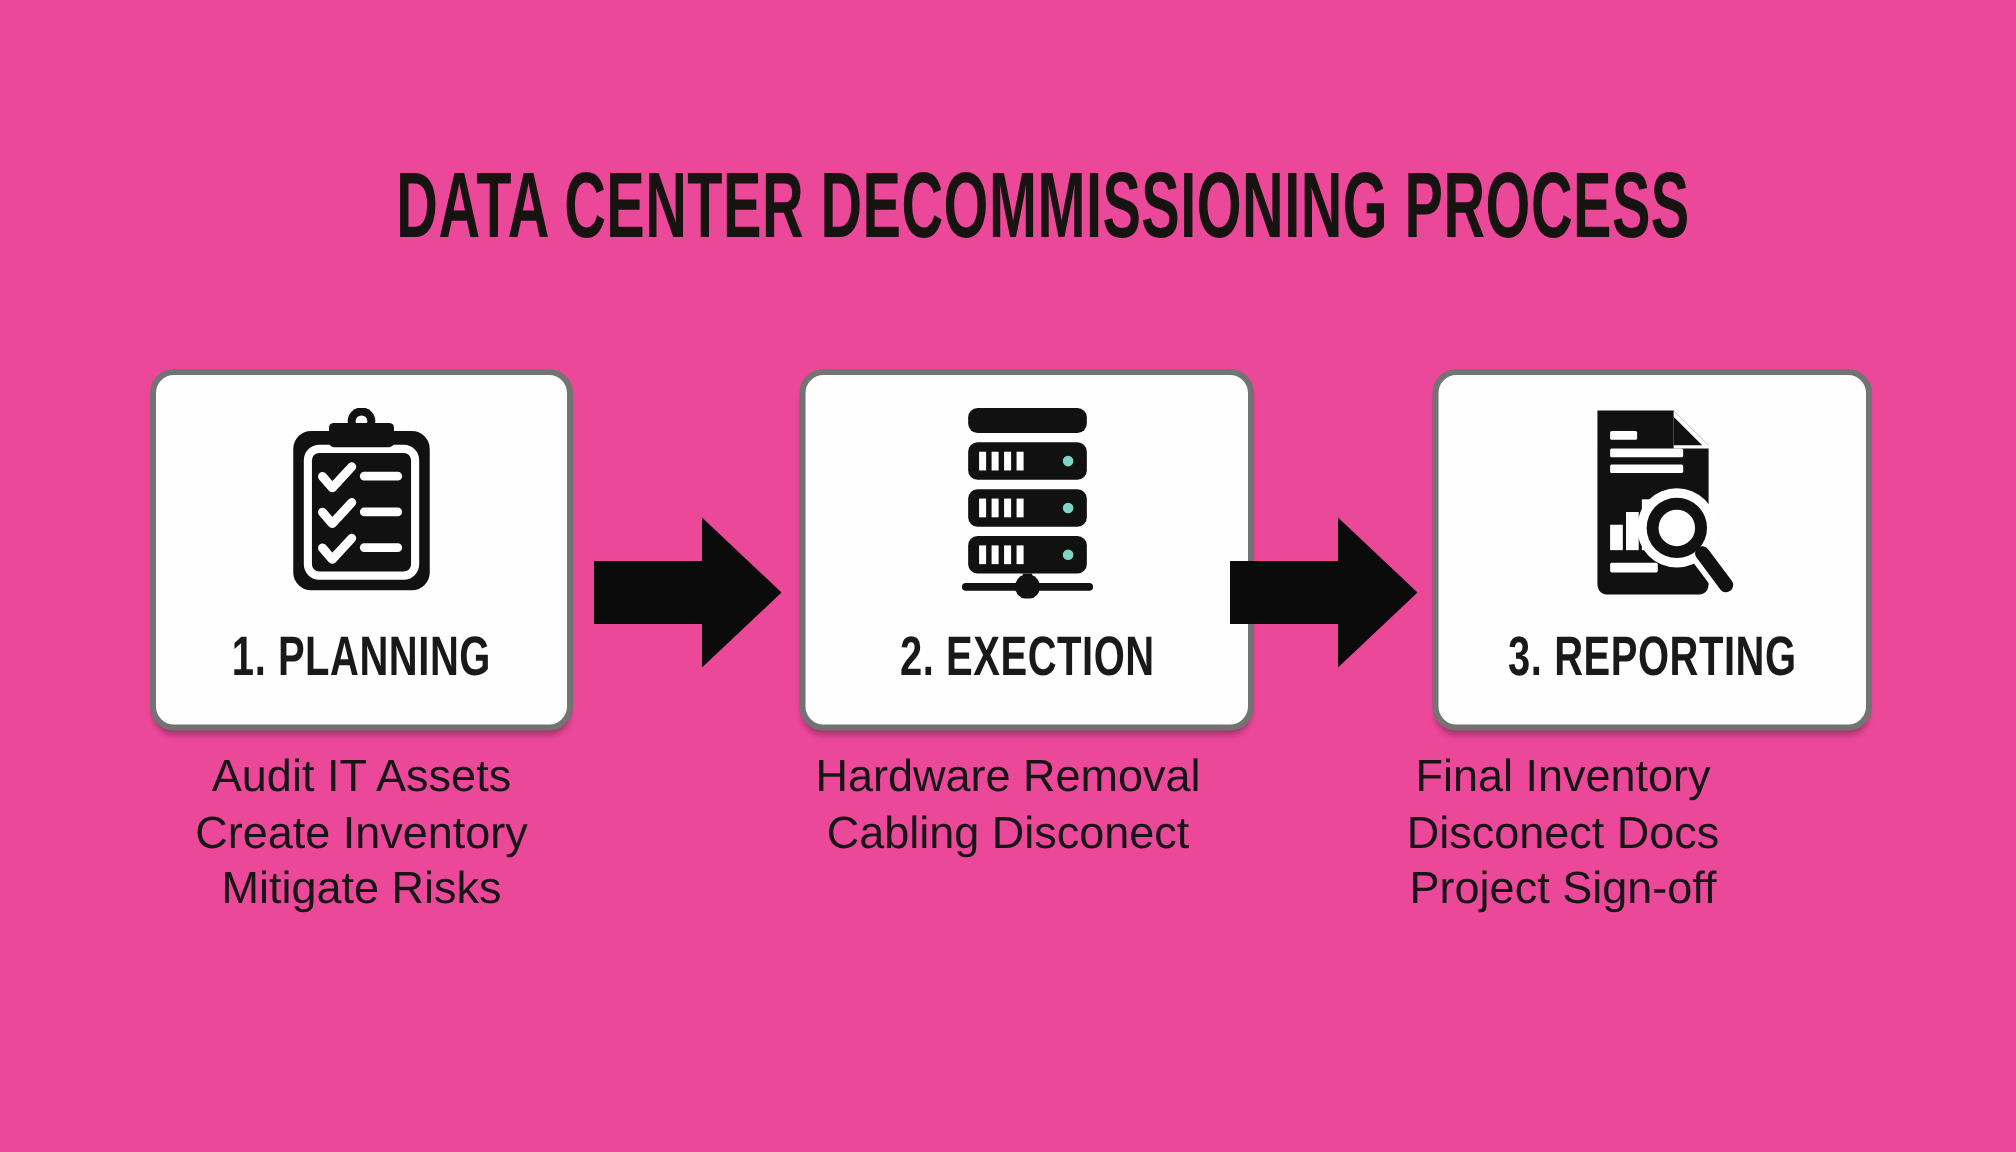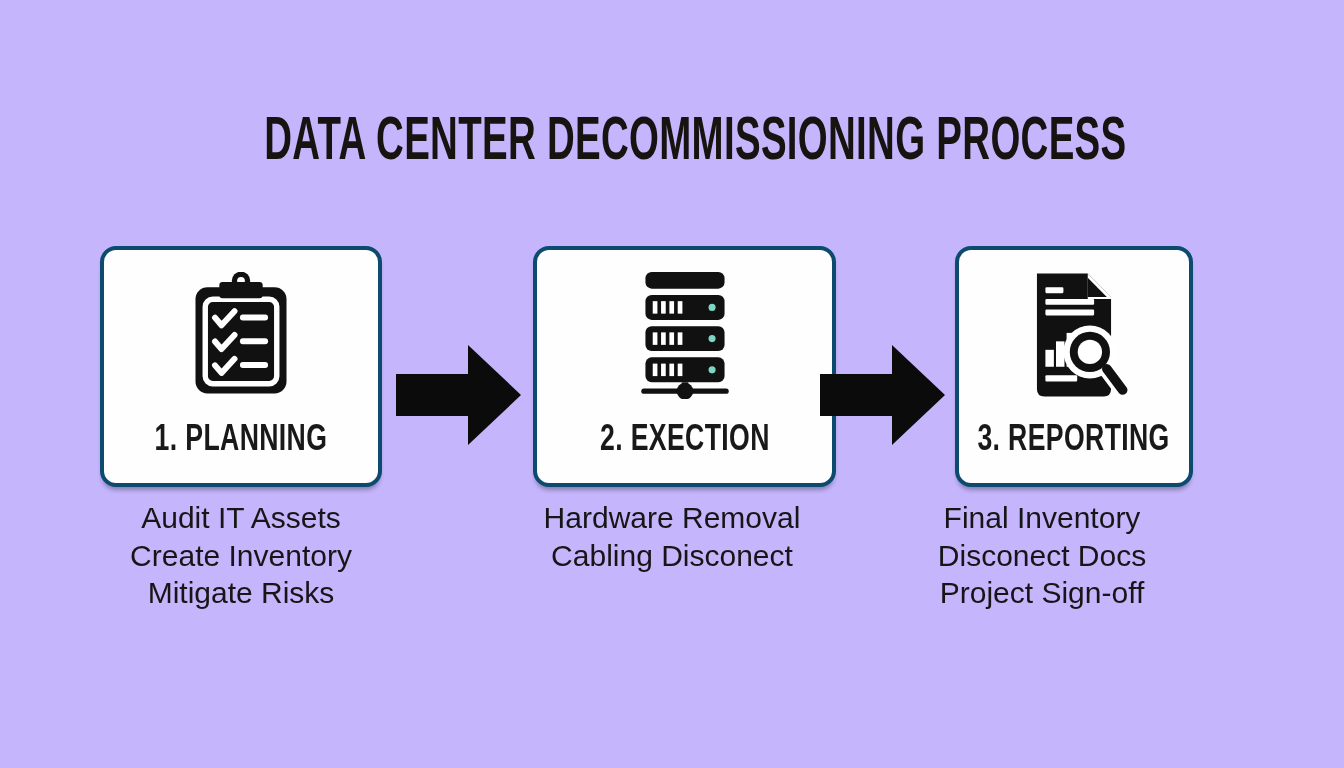--- a/index.html
+++ b/index.html
@@ -1,19 +1,19 @@
 <!DOCTYPE html>
 <html><head>
 <meta charset="utf-8">
 <style>
   * { margin: 0; padding: 0; box-sizing: border-box; }
   html, body { width: 1344px; height: 768px; background: #ffffff; overflow: hidden; }
   body { font-family: "Liberation Sans", sans-serif; color: #111; position: relative; }
 
-  .canvas { position: absolute; inset: 0; background: #c4b5fd; }
+  .canvas { position: absolute; inset: 0; background: #ec4899; }
 
   
   .cond {
     display: inline-block;
     font-weight: bold;
     transform: scaleX(0.62);
     transform-origin: 50% 50%;
     white-space: nowrap;
     letter-spacing: 0.5px;
   }
@@ -24,30 +24,30 @@
     top: 106px;
     text-align: center;
   }
   .title-wrap .cond { font-size: 62px; line-height: 64px; color: #171310; }
 
   .stage-box {
     position: absolute;
     top: 246px;
     height: 241px;
     background: #fefefe;
-    border: 4px solid #0c4a6e;
+    border: 4px solid #737373;
     border-radius: 16px;
     box-shadow: 0 5px 4px -2px rgba(0,0,0,0.30);
     display: flex;
     flex-direction: column;
     align-items: center;
   }
   .stage-box.b1 { left: 100px; width: 282px; }
   .stage-box.b2 { left: 533px; width: 303px; }
-  .stage-box.b3 { left: 955px; width: 238px; }
+  .stage-box.b3 { left: 955px; width: 293px; }
 
   .stage-icon {
     margin-top: 20px;
     height: 130px;
     display: flex;
     align-items: center;
     justify-content: center;
   }
 
   .stage-label {

